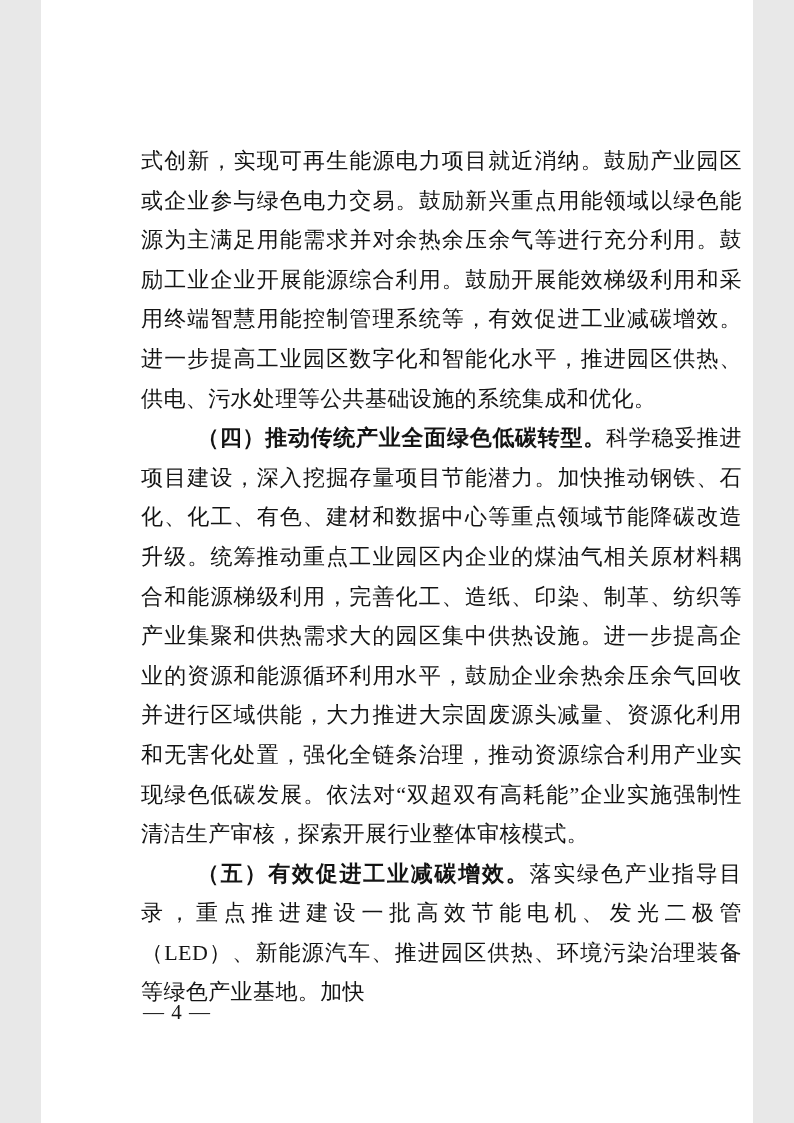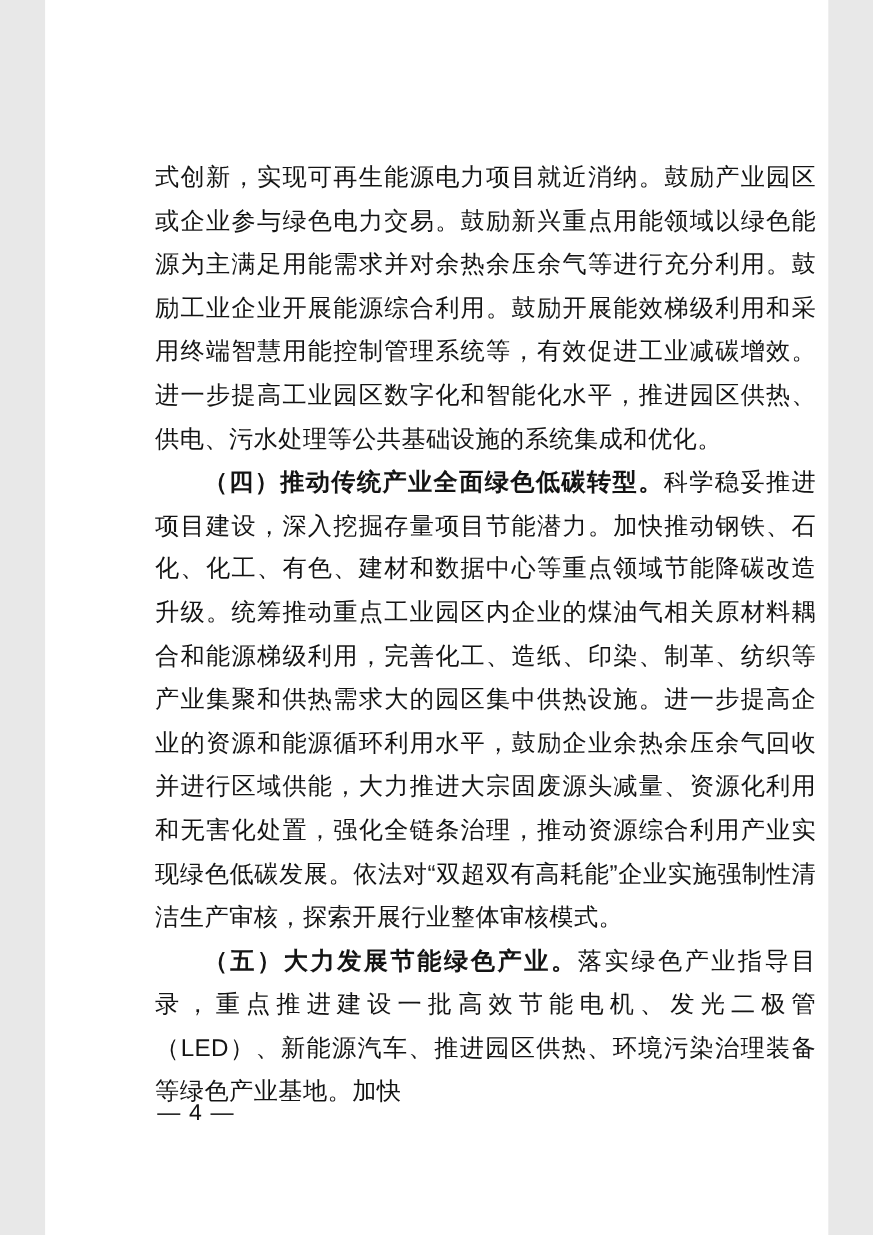--- a/index.html
+++ b/index.html
@@ -7,21 +7,21 @@
     padding: 0;
     background: #e8e8e8;
   }
   .page {
     position: relative;
     width: 712px;
     height: 1123px;
     margin: 0 auto;
     background: #ffffff;
     overflow: hidden;
-    font-family: Liberation Sans, sans-serif;
+    font-family: Liberation Serif, serif;
     color: #141414;
   }
   .body-text {
     position: absolute;
     left: 100px;
     top: 141px;
     width: 601px;
     font-size: 22px;
     line-height: 39.6px;
     text-align: justify;
@@ -31,20 +31,21 @@
   .para {
     margin: 0;
     padding: 0;
     text-indent: 2em;
   }
   .para.no-indent {
     text-indent: 0;
   }
   .para-lead {
     font-weight: bold;
+    margin-left: 12px;
   }
   .page-number {
     position: absolute;
     left: 102px;
     top: 1000px;
     font-size: 21px;
     letter-spacing: 1px;
     color: #141414;
   }
 </style>
@@ -57,20 +58,20 @@
 
     <p class="para no-indent">
       <span class="para-text">式创新，实现可再生能源电力项目就近消纳。鼓励产业园区或企业参与绿色电力交易。鼓励新兴重点用能领域以绿色能源为主满足用能需求并对余热余压余气等进行充分利用。鼓励工业企业开展能源综合利用。鼓励开展能效梯级利用和采用终端智慧用能控制管理系统等，有效促进工业减碳增效。进一步提高工业园区数字化和智能化水平，推进园区供热、供电、污水处理等公共基础设施的系统集成和优化。</span>
     </p>
 
     <p class="para">
       <span class="para-lead">（四）推动传统产业全面绿色低碳转型。</span><span class="para-text">科学稳妥推进项目建设，深入挖掘存量项目节能潜力。加快推动钢铁、石化、化工、有色、建材和数据中心等重点领域节能降碳改造升级。统筹推动重点工业园区内企业的煤油气相关原材料耦合和能源梯级利用，完善化工、造纸、印染、制革、纺织等产业集聚和供热需求大的园区集中供热设施。进一步提高企业的资源和能源循环利用水平，鼓励企业余热余压余气回收并进行区域供能，大力推进大宗固废源头减量、资源化利用和无害化处置，强化全链条治理，推动资源综合利用产业实现绿色低碳发展。依法对“双超双有高耗能”企业实施强制性清洁生产审核，探索开展行业整体审核模式。</span>
     </p>
 
     <p class="para">
-      <span class="para-lead">（五）大力发展节能绿色产业。</span><span class="para-text">落实绿色产业指导目录，重点推进建设一批高效节能电机、发光二极管（LED）、新能源汽车、推进园区供热、环境污染治理装备等绿色产业基地。加快</span>
+      <span class="para-lead">（五）有效促进工业减碳增效。</span><span class="para-text">落实绿色产业指导目录，重点推进建设一批高效节能电机、发光二极管（LED）、新能源汽车、推进园区供热、环境污染治理装备等绿色产业基地。加快</span>
     </p>
 
   </div>
 
   <div class="page-number">— 4 —</div>
 
 </div>
 
 </body></html>

